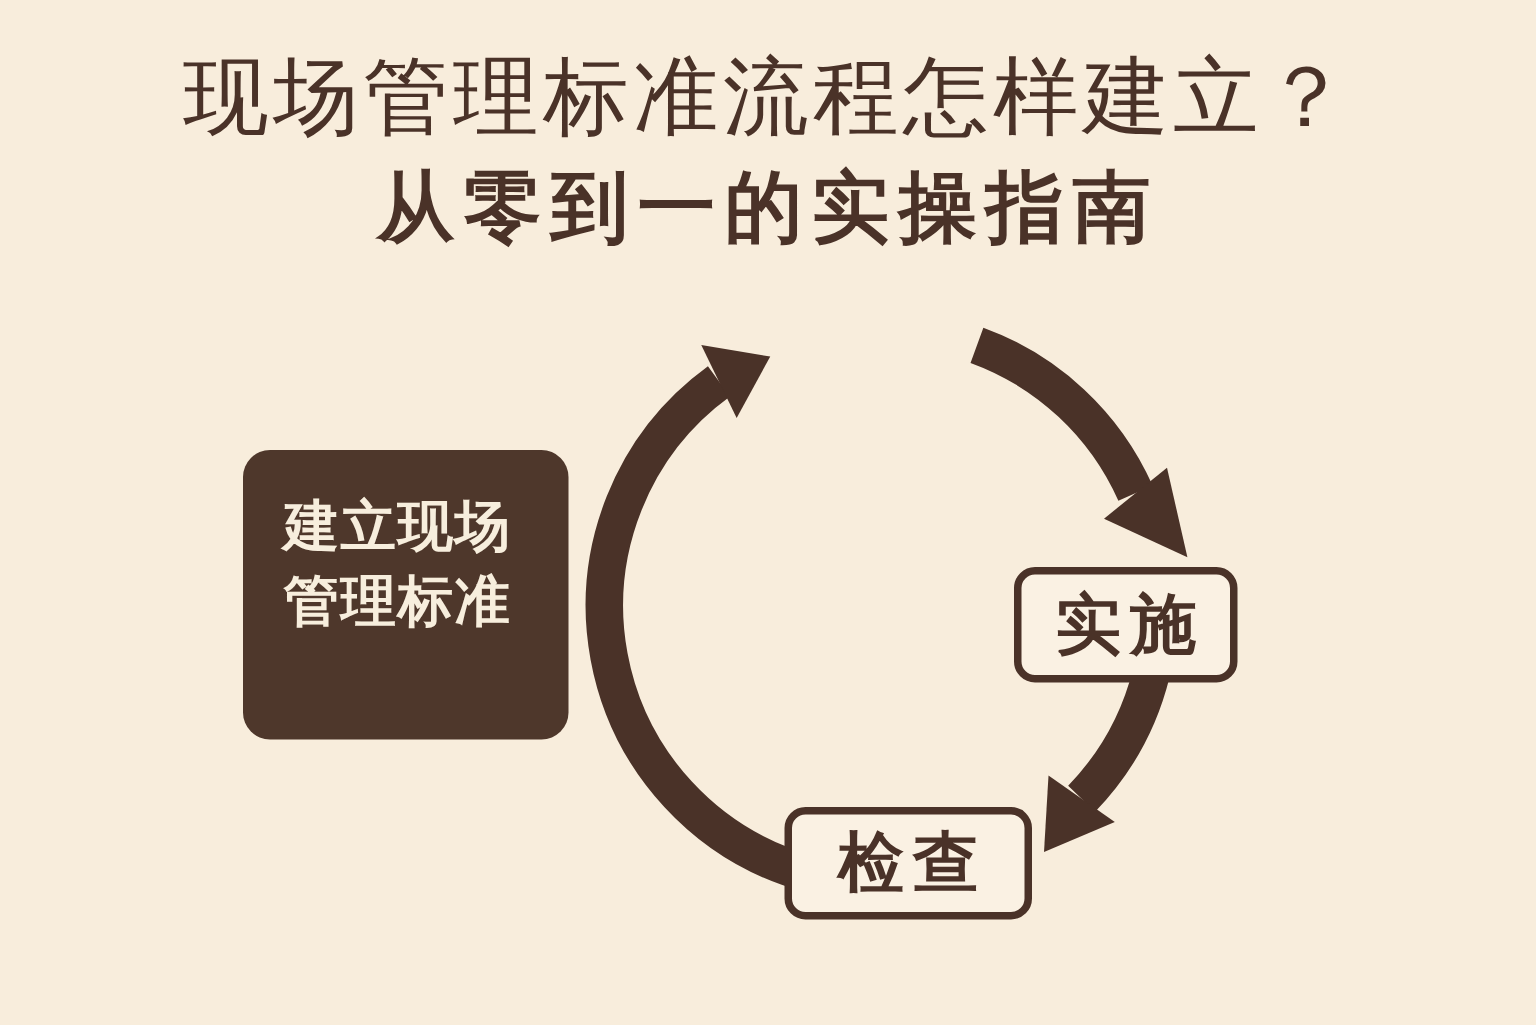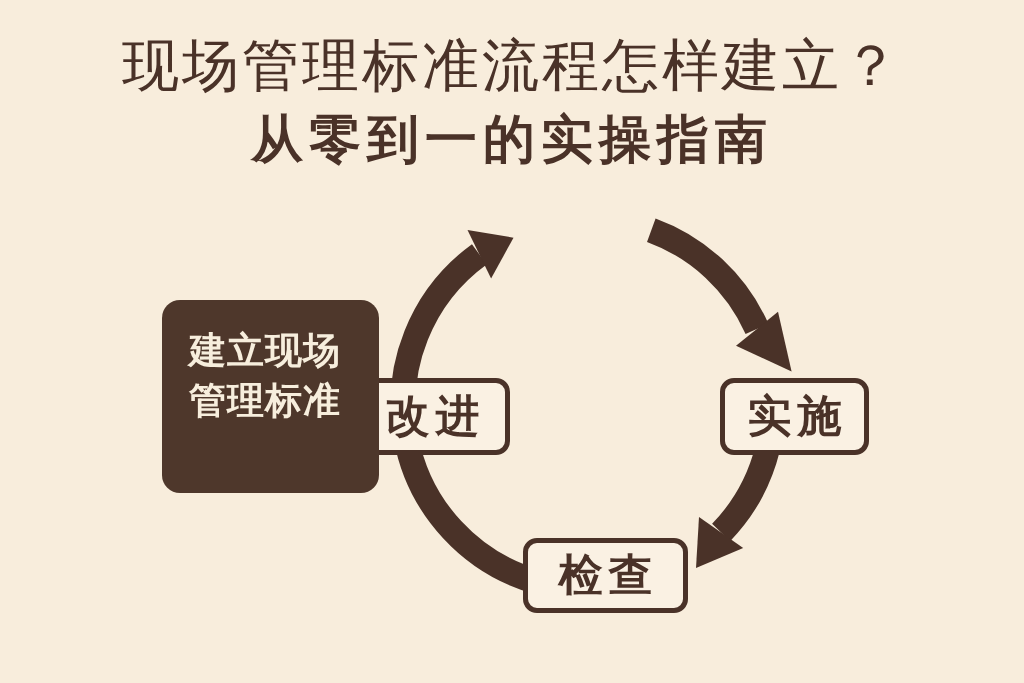--- a/index.html
+++ b/index.html
@@ -68,21 +68,21 @@
     display: flex;
     align-items: center;
     justify-content: center;
     font-size: 44px;
     font-weight: 900;
     letter-spacing: 6px;
     color: var(--brown);
     text-indent: 6px; 
   }
   .node-plan  { left: 525px; top: 198px; width: 165px; height: 79px; }
-  .node-do    { left: 720px; top: 378px; width: 149px; height: 77px; text-align: center; }
+  .node-do    { left: 676px; top: 378px; width: 149px; height: 77px; text-align: center; }
   .node-check { left: 523px; top: 538px; width: 165px; height: 75px; text-align: center; }
   .node-act   { left: 355px; top: 378px; width: 155px; height: 77px; }
   .side-box {
     position: absolute;
     left: 118px;
     top: 300px;
     width: 217px;
     height: 193px;
     background: var(--dark-box-bg);
     border-radius: 18px;
@@ -118,22 +118,19 @@
 
 
   <div class="node node-do">
     <span>实施</span>
   </div>
 
   <div class="node node-check">
     <span>检查</span>
   </div>
 
-  <div class="node node-act">
-    <span>改进</span>
-  </div>
 
   <div class="side-box">
     <div>建立现场</div>
     <div>管理标准</div>
   </div>
 
 </div>
 
 </body></html>

